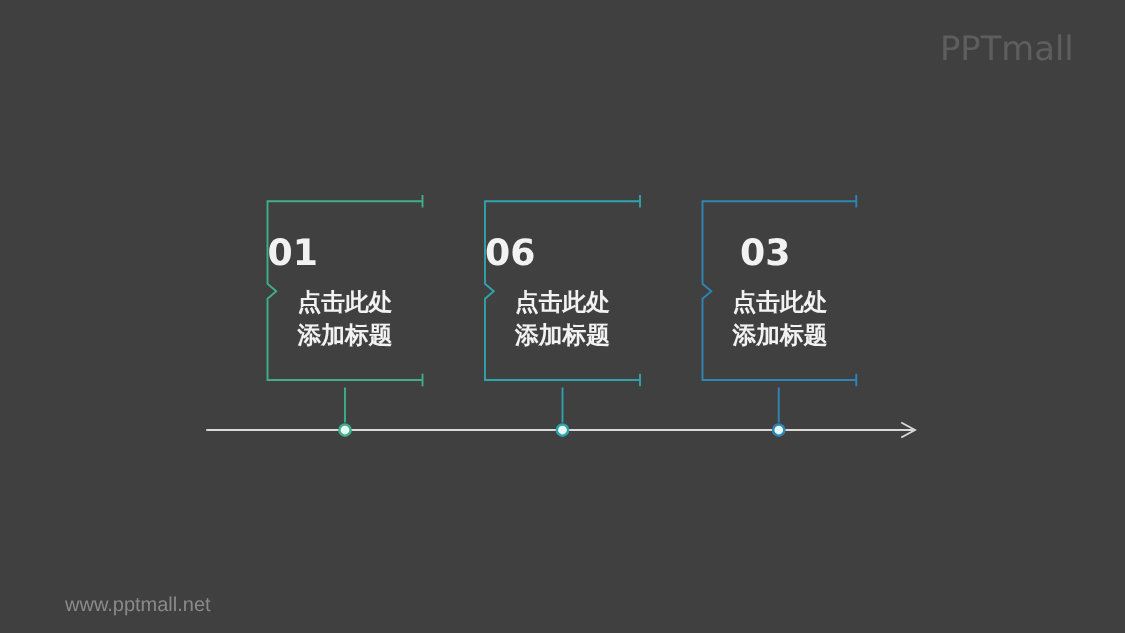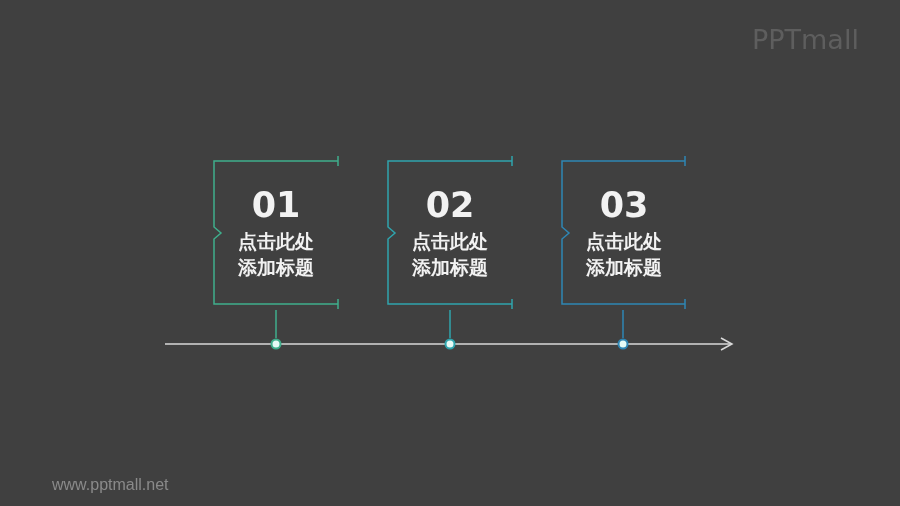--- a/index.html
+++ b/index.html
@@ -1,20 +1,20 @@
 <!DOCTYPE html>
 <html><head>
 <meta charset="utf-8">
 <style>
   html,body{margin:0;padding:0;}
   body{width:900px;height:506px;background:#404040;position:relative;overflow:hidden;font-family:"DejaVu Sans","Liberation Sans",sans-serif;}
   .logo{position:absolute;left:752px;top:24px;font-family:"DejaVu Sans",sans-serif;font-size:27px;font-weight:normal;color:#5e5e5e;letter-spacing:0px;}
   .footer{position:absolute;left:52px;top:476px;font-size:16px;color:#8a8a8a;font-family:"Liberation Sans",sans-serif;}
   svg.lines{position:absolute;left:0;top:0;}
-  .num{position:absolute;width:124px;text-align:center;font-size:35px;font-weight:bold;color:#f2f2f2;font-family:"DejaVu Sans",sans-serif;}
+  .num{position:absolute;width:124px;text-align:left;font-size:29px;font-weight:bold;color:#f2f2f2;font-family:"DejaVu Sans",sans-serif;}
   .title{position:absolute;width:124px;text-align:center;font-size:19px;font-weight:bold;color:#f2f2f2;line-height:26px;font-family:Liberation Mono, monospace;}
 </style>
 </head>
 <body>
 
 <div class="logo">PPTmall</div>
 
 <svg class="lines" width="900" height="506">
 
   <line x1="165" y1="344" x2="731" y2="344" stroke="#d9d9d9" stroke-width="1.5"></line>
@@ -44,25 +44,25 @@
   </g>
   <circle cx="623" cy="344" r="4.5" fill="#e6fbf6" stroke="#2e86b4" stroke-width="2"></circle>
 </svg>
 
 <div class="num" style="left:214px;top:185px;">01</div>
 <div class="title" style="left:214px;top:230px;">
   <div>点击此处</div>
   <div>添加标题</div>
 </div>
 
-<div class="num" style="left:388px;top:185px;">02</div>
+<div class="num" style="left:388px;top:185px;">06</div>
 <div class="title" style="left:388px;top:230px;">
   <div>点击此处</div>
   <div>添加标题</div>
 </div>
 
-<div class="num" style="left:562px;top:185px;">03</div>
+<div class="num" style="left:592px;top:185px;">03</div>
 <div class="title" style="left:562px;top:230px;">
   <div>点击此处</div>
   <div>添加标题</div>
 </div>
 
 <div class="footer">www.pptmall.net</div>
 
 </body></html>

